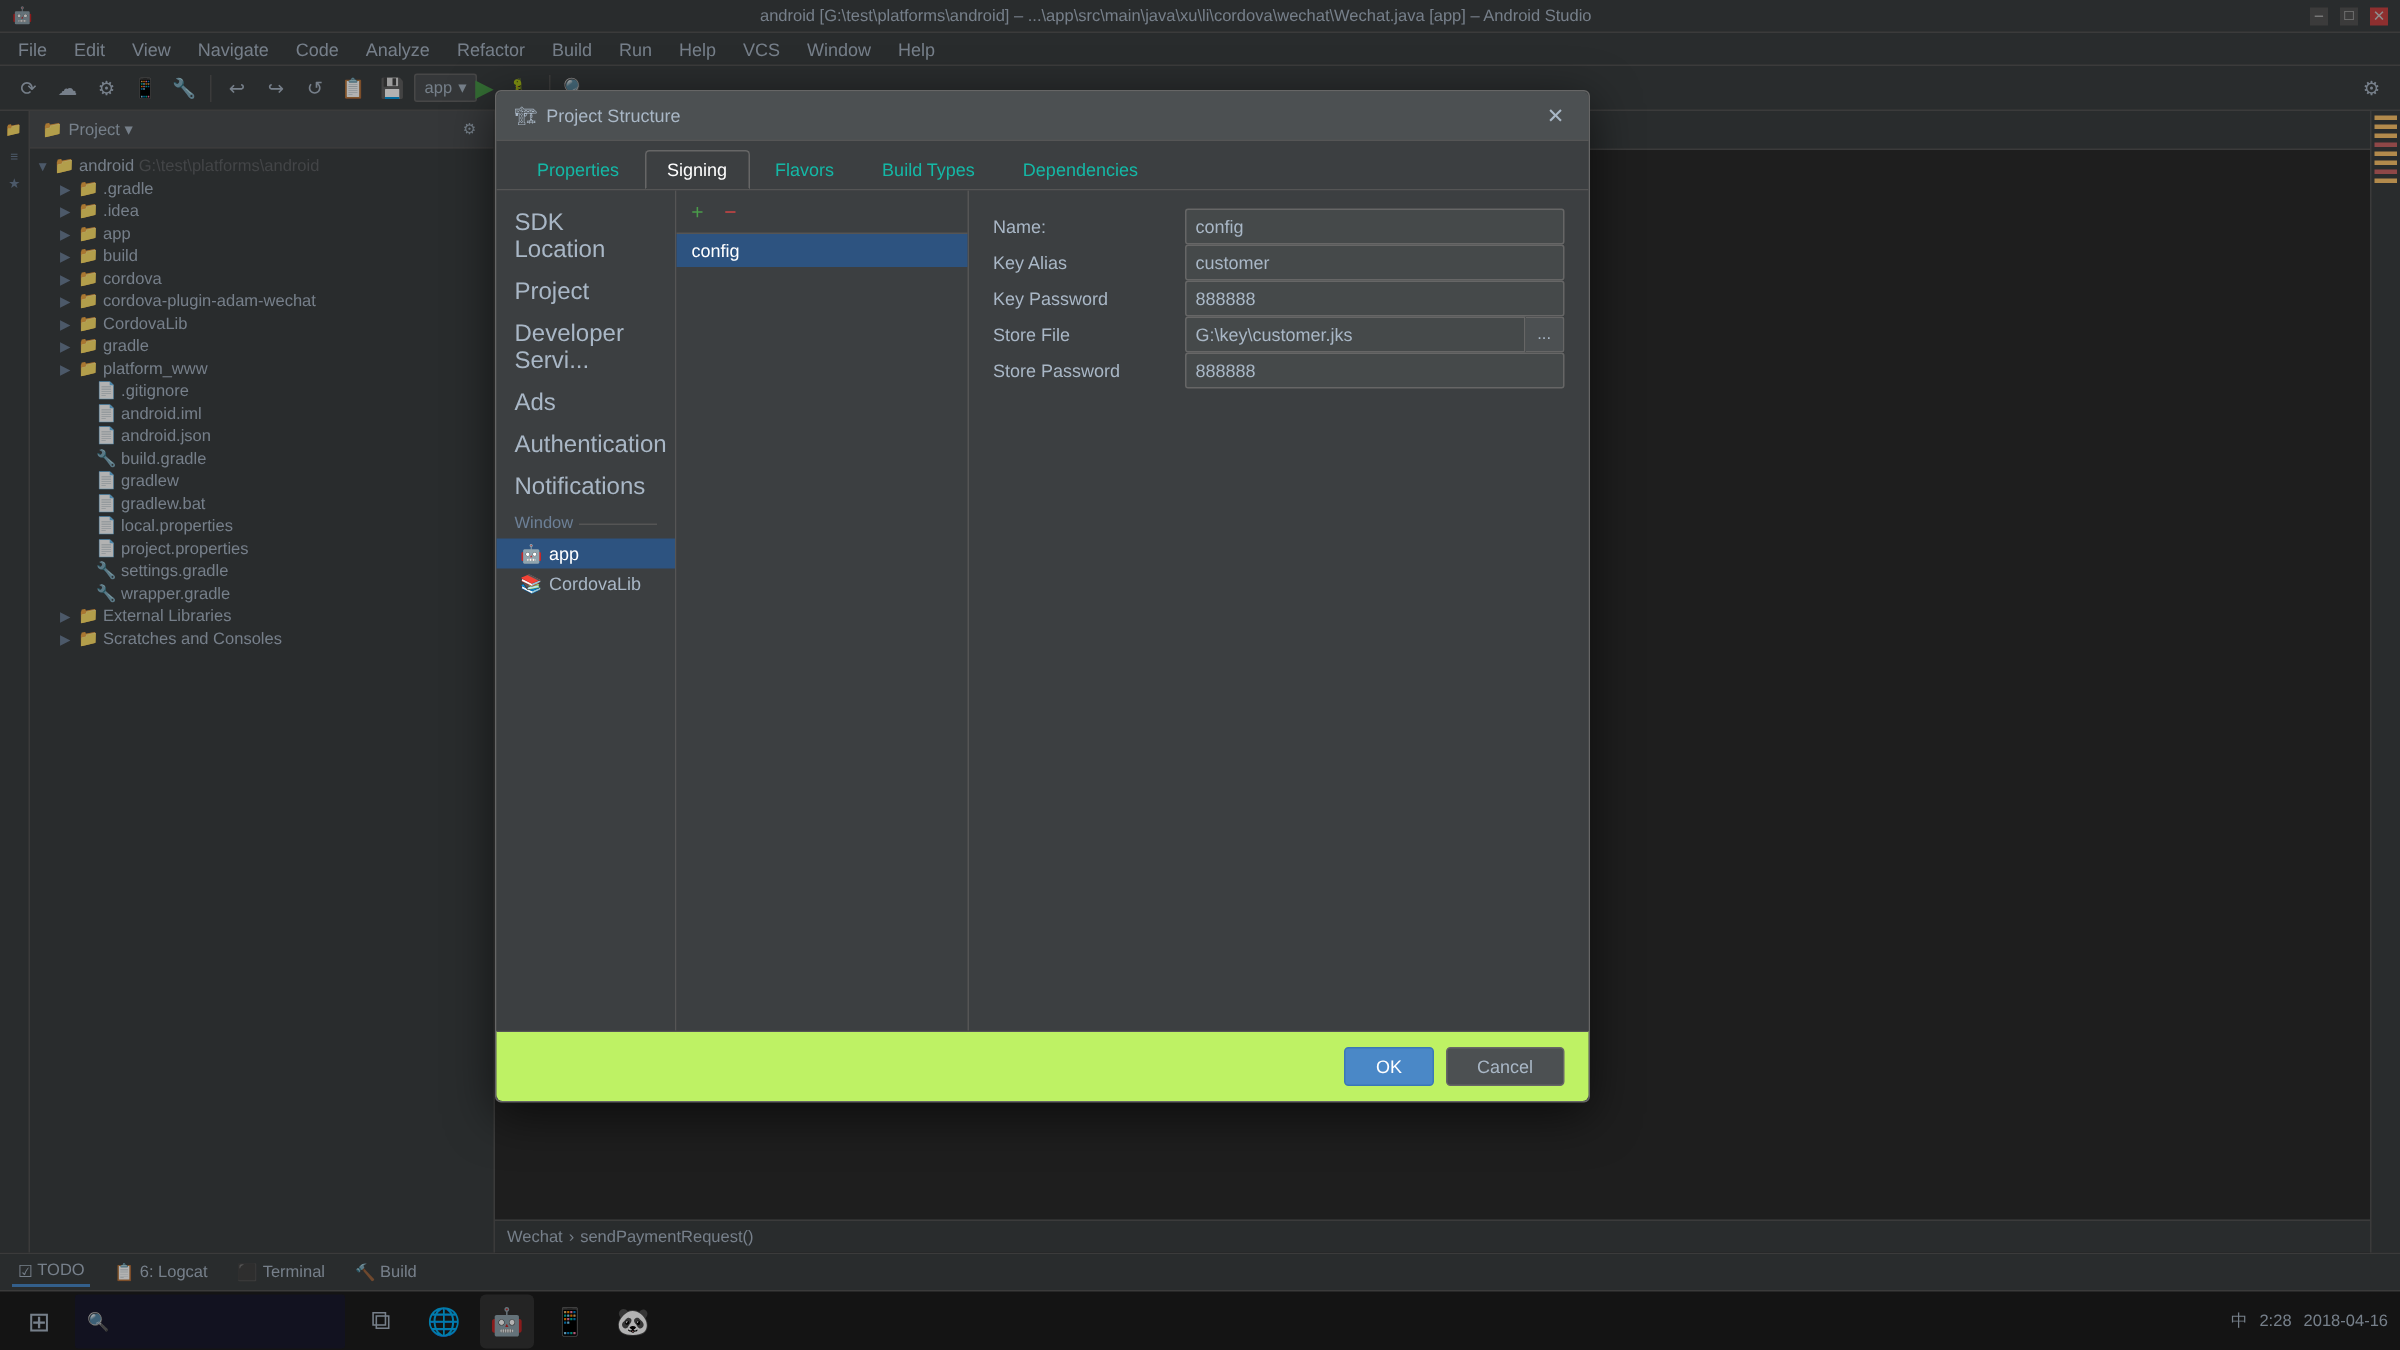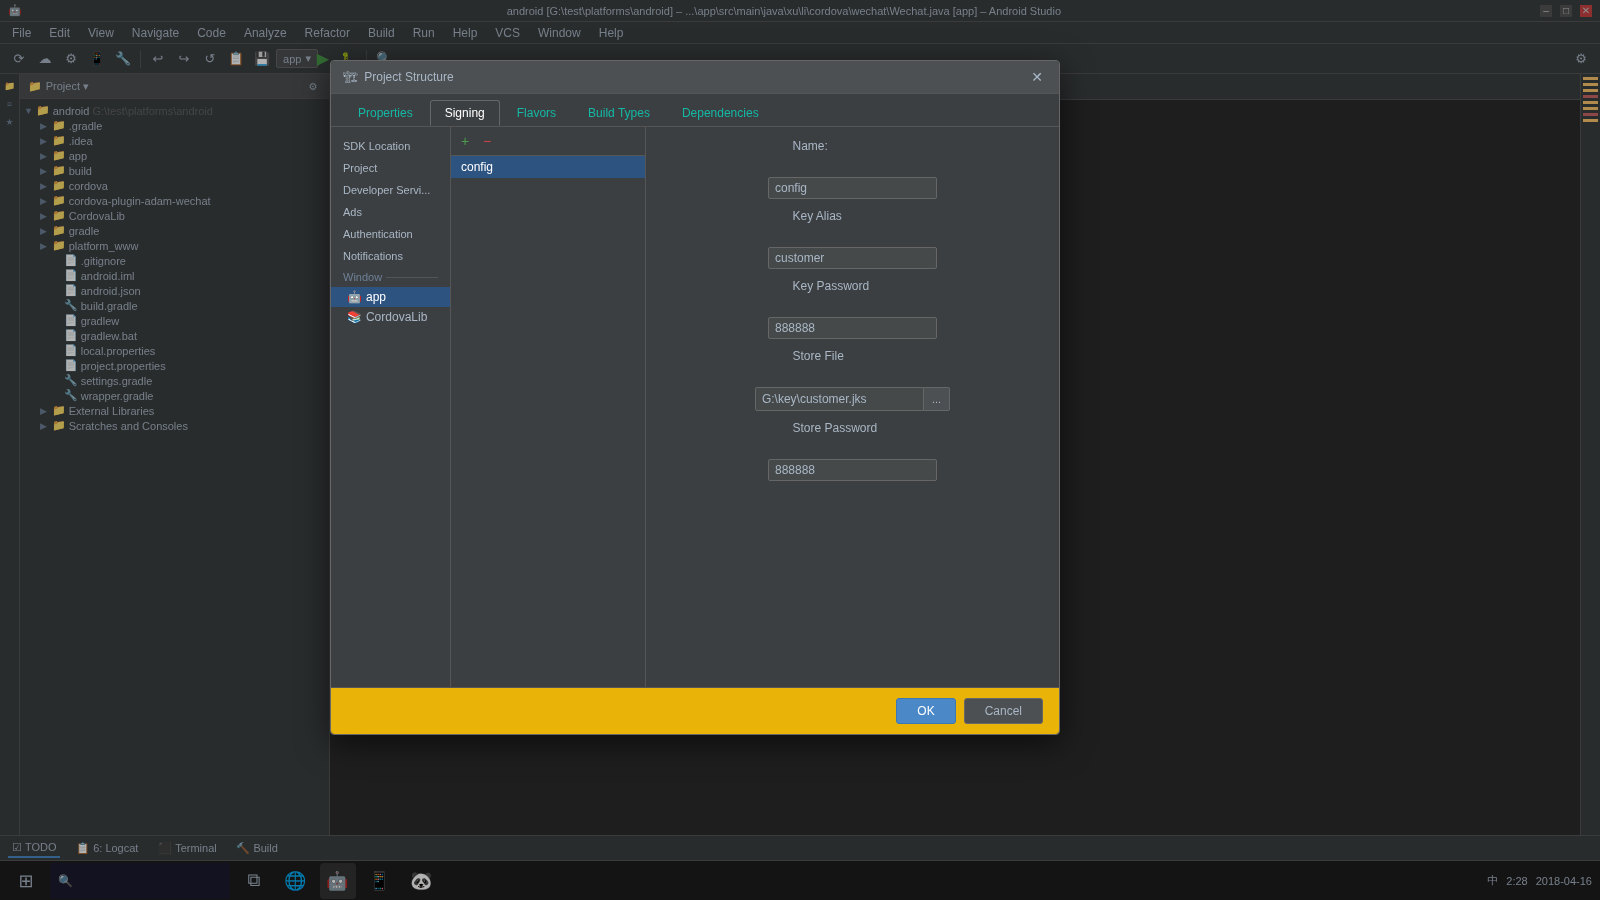--- a/index.html
+++ b/index.html
@@ -326,21 +326,21 @@
 
     
     .dialog-nav {
       width: 120px;
       background: #3c3f41;
       border-right: 1px solid #555;
       padding: 8px 0;
     }
     .nav-item {
       padding: 5px 12px;
-      font-size: 11px;
+      font-size: 16px;
       color: #a9b7c6;
       cursor: pointer;
     }
     .nav-separator {
       display: flex;
       align-items: center;
       padding: 4px 12px;
       font-size: 11px;
       color: #6d8097;
       gap: 4px;
@@ -397,23 +397,21 @@
 
     
     .dialog-form-panel {
       flex: 1;
       padding: 12px 16px;
       background: #3c3f41;
     }
     .form-row {
       display: flex;
       align-items: center;
-      margin-bottom: 10px;
-      gap: 24px;
-      flex-direction: column;
+      gap: 8px;
     }
     .form-label {
       width: 120px;
       font-size: 12px;
       color: #a9b7c6;
       text-align: left;
     }
     .form-input {
       flex: 1;
       background: #45494a;
@@ -445,21 +443,21 @@
       height: 24px;
     }
 
     
     .dialog-footer {
       display: flex;
       justify-content: flex-end;
       padding: 10px 16px;
       gap: 8px;
       border-top: 1px solid #555;
-      background: #eab308;
+      background: #bef264;
       border-radius: 0 0 4px 4px;
     }
     .dialog-btn {
       padding: 5px 20px;
       font-size: 12px;
       border-radius: 3px;
       cursor: pointer;
       border: 1px solid #666;
     }
     .dialog-btn.primary {
@@ -732,20 +730,25 @@
       <div class="code-line">
         <span class="line-num"></span>
         <span></span>
       </div>
       <div class="code-line">
         <span class="line-num">348</span>
         <span>ADB38D058EF5F";</span>
       </div>
     </div>
 
+    <div style="height:22px; background:#3c3f41; border-top:1px solid #555; display:flex; align-items:center; padding:0 8px; font-size:11px; color:#a9b7c6;">
+      <span>Wechat</span>
+      <span style="margin:0 4px;">›</span>
+      <span>sendPaymentRequest()</span>
+    </div>
   </div>
 
   <div class="right-panel">
     <div style="display:flex; flex-direction:column; gap:1px; padding:2px 1px;">
       <div class="edge-marker yellow"></div>
       <div class="edge-marker yellow"></div>
       <div class="edge-marker yellow"></div>
       <div class="edge-marker red"></div>
       <div class="edge-marker yellow"></div>
       <div class="edge-marker yellow"></div>

